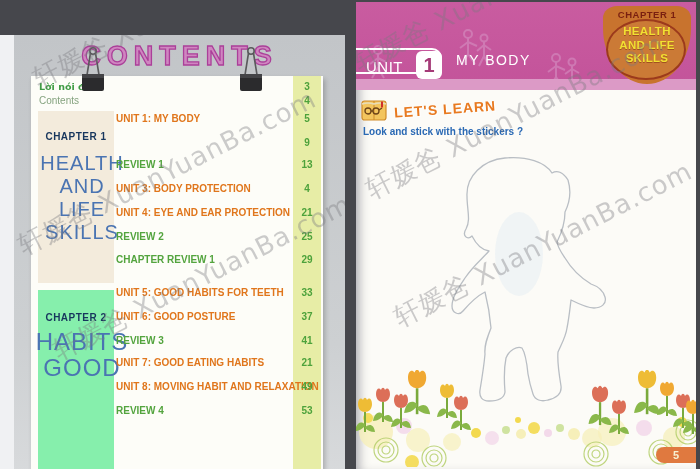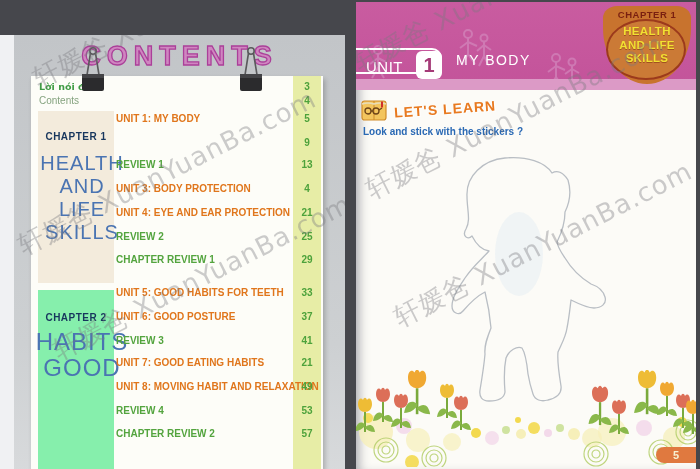--- a/index.html
+++ b/index.html
@@ -181,24 +181,20 @@
           <span class="row-page">21</span>
         </div>
       <div class="toc-row unit" style="top:305px">
           <span class="row-label">UNIT 8: MOVING HABIT AND RELAXATION</span>
           <span class="row-page">49</span>
         </div>
       <div class="toc-row review" style="top:329px">
           <span class="row-label">REVIEW 4</span>
           <span class="row-page">53</span>
         </div>
-      <div class="toc-row review" style="top:352px">
-          <span class="row-label">CHAPTER REVIEW 2</span>
-          <span class="row-page">57</span>
-        </div>
     </div>
 
     <div class="page-tab tab-left">4</div>
 
     <div class="wm" style="left:35px; top:28px;">轩媛爸 XuanYuanBa.com</div>
     <div class="wm" style="left:20px; top:195px;">轩媛爸 XuanYuanBa.com</div>
     <div class="wm" style="left:55px; top:300px;">轩媛爸 XuanYuanBa.com</div>
   </div>
 
   <div class="page right-page">

